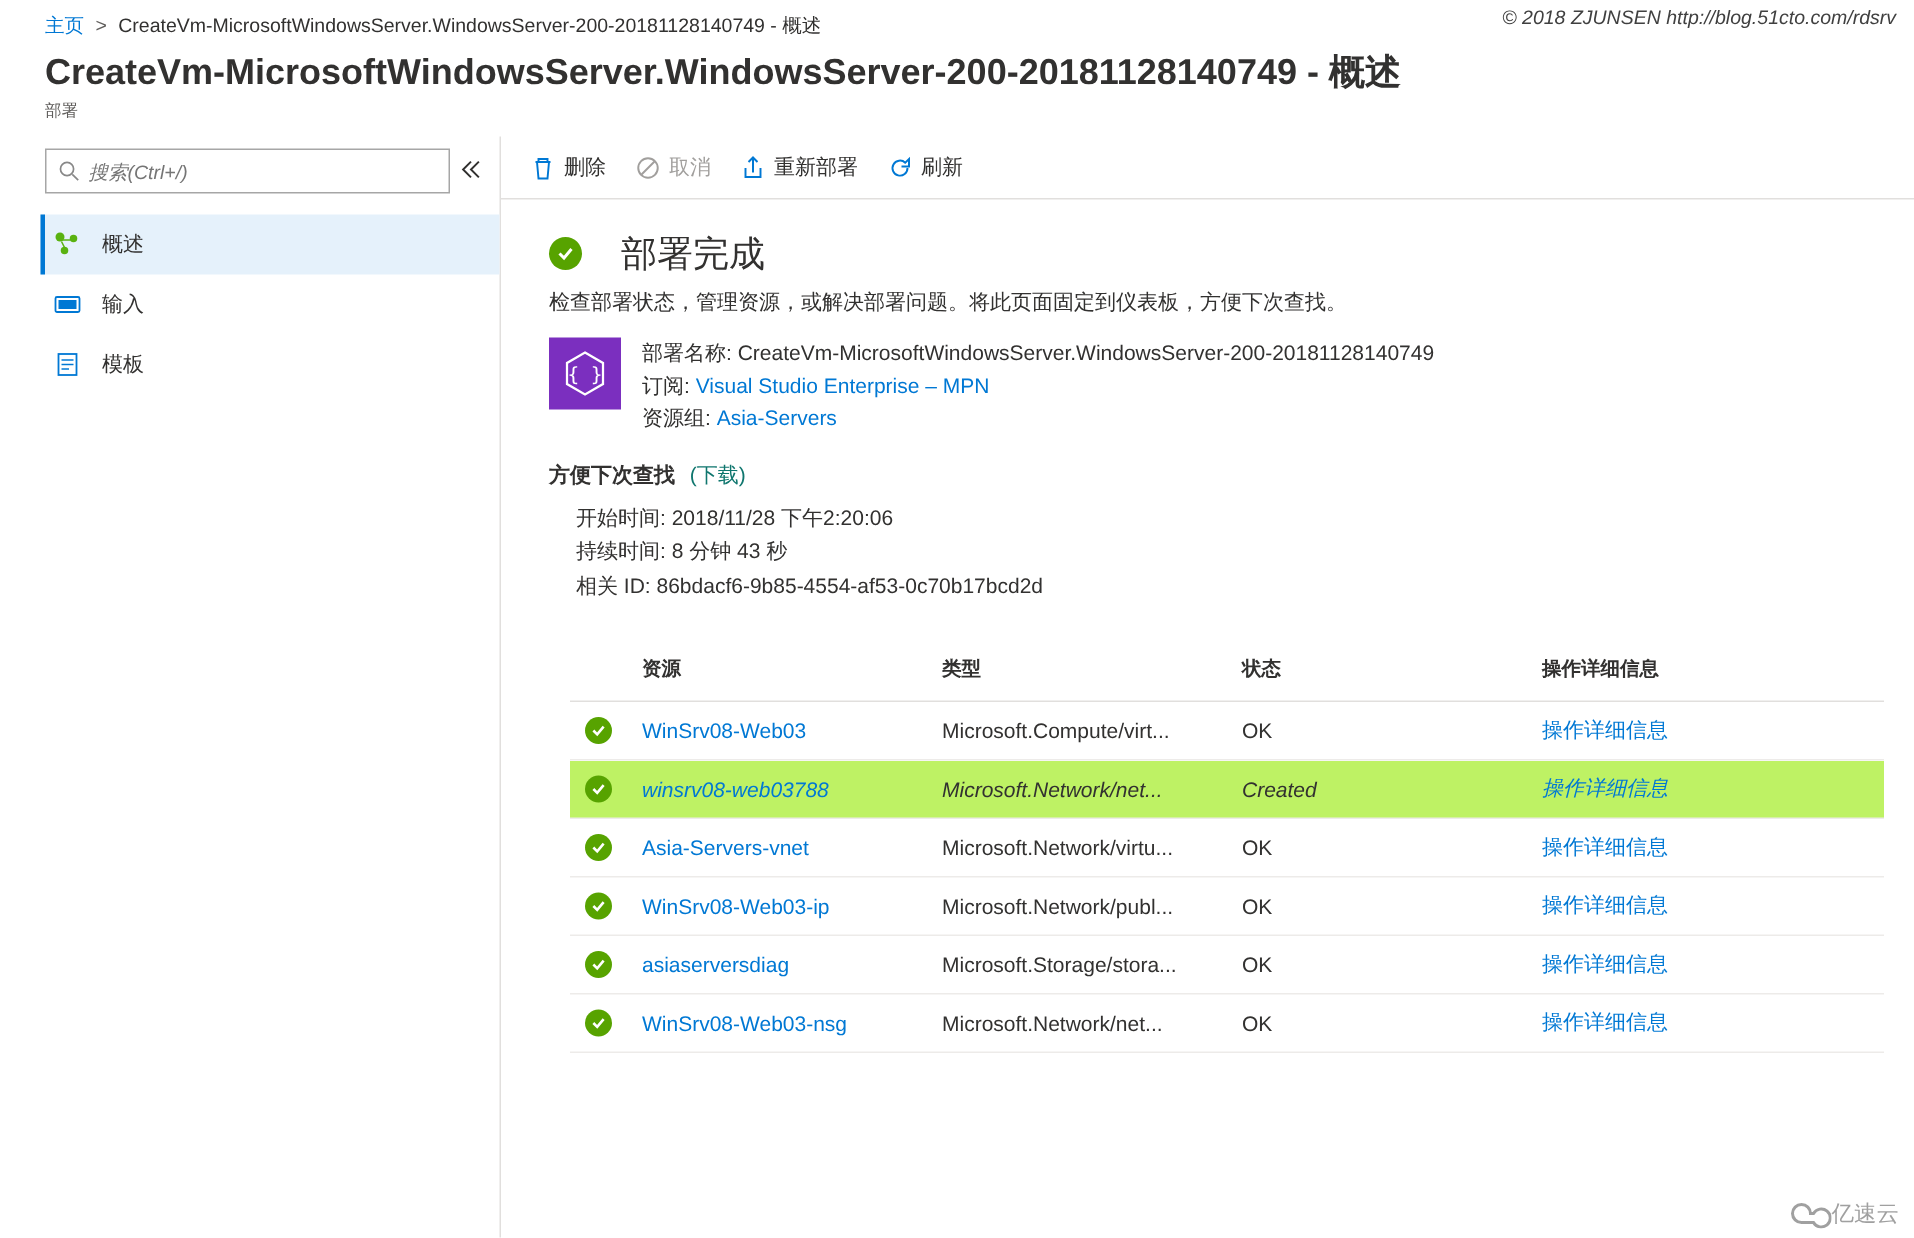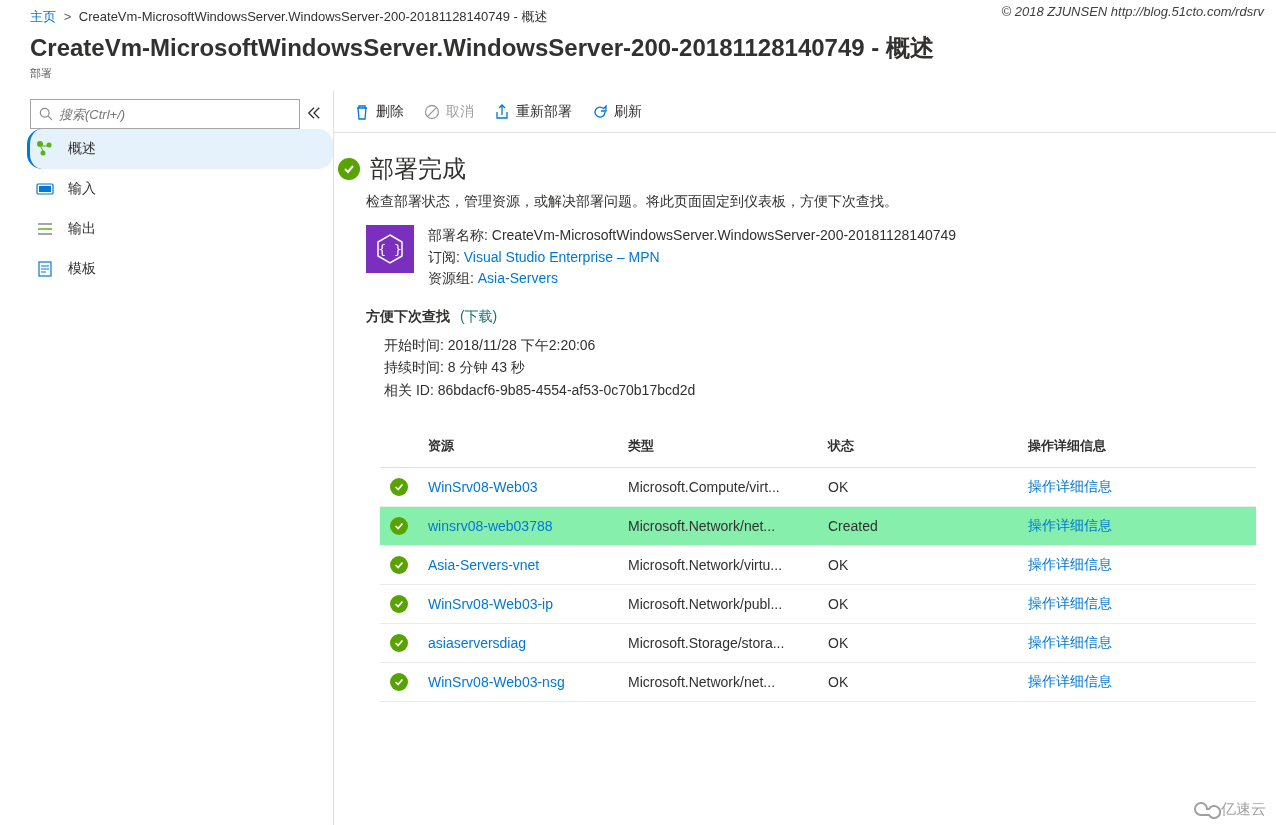--- a/index.html
+++ b/index.html
@@ -59,20 +59,21 @@
     .sidebar {
       width: 334px;
       border-right: 1px solid #e1dfdd;
       padding: 8px 0 0 30px;
       flex-shrink: 0;
       position: relative;
     }
     .search-row {
       display: flex;
       align-items: center;
+      margin-bottom: 14px;
     }
     .search-box {
       display: flex;
       align-items: center;
       border: 1px solid #a6a6a6;
       height: 30px;
       width: 270px;
       padding: 0 8px;
     }
     .search-box svg { flex-shrink: 0; }
@@ -98,21 +99,20 @@
       height: 40px;
       padding-left: 6px;
       cursor: pointer;
       font-size: 14px;
       color: #323130;
     }
     .nav-item.active {
       background: #e5f1fb;
       border-left: 3px solid #0078d4;
       margin-left: -3px;
-      border-radius: 15px;
     }
     .nav-icon {
       width: 18px;
       height: 18px;
       margin-right: 14px;
       display: inline-flex;
       align-items: center;
       justify-content: center;
     }
     .main {
@@ -132,22 +132,22 @@
       display: flex;
       align-items: center;
       gap: 6px;
       font-size: 14px;
       cursor: pointer;
     }
     .tb-btn.disabled { color: #a19f9d; cursor: default; }
     .status-header {
       display: flex;
       align-items: center;
-      padding: 20px 20px 8px 4px;
-      gap: 10px;
+      padding: 20px 20px 8px 32px;
+      gap: 26px;
     }
     .status-header h2 {
       font-size: 24px;
       font-weight: 400;
     }
     .status-desc {
       padding: 0 20px 14px 32px;
       font-size: 14px;
     }
     .deploy-block {
@@ -186,21 +186,21 @@
       border-bottom: 1px solid #e1dfdd;
       font-size: 13px;
     }
     td {
       padding: 10px 10px;
       border-bottom: 1px solid #edebe9;
       white-space: nowrap;
       overflow: hidden;
       text-overflow: ellipsis;
     }
-    tr.row-hover { background: #86efac; }
+    tr.row-hover { background: #bef264; font-style: italic; }
     .col-status-icon { width: 30px; }
     .col-resource { width: 200px; }
     .col-type { width: 200px; max-width:200px; }
     .col-state { width: 200px; }
     .link { color: #0078d4; cursor: pointer; }
     .ok-icon {
       display: inline-flex;
       width: 18px; height: 18px;
       border-radius: 50%;
       background: #57a300;
@@ -261,30 +261,20 @@
       <span>概述</span>
     </div>
     <div class="nav-item">
       <span class="nav-icon">
         <svg width="18" height="18" viewBox="0 0 18 18">
             <rect x="1" y="4" width="16" height="10" rx="1" fill="none" stroke="#0078d4" stroke-width="1.2"></rect>
             <rect x="3" y="6" width="12" height="6" fill="#0078d4"></rect>
           </svg>
       </span>
       <span>输入</span>
-    </div>
-    <div class="nav-item">
-      <span class="nav-icon">
-        <svg width="18" height="18" viewBox="0 0 18 18">
-            <line x1="2" y1="4" x2="16" y2="4" stroke="#888" stroke-width="1.5"></line>
-            <line x1="2" y1="9" x2="16" y2="9" stroke="#59b210" stroke-width="1.5"></line>
-            <line x1="2" y1="14" x2="16" y2="14" stroke="#888" stroke-width="1.5"></line>
-          </svg>
-      </span>
-      <span>输出</span>
     </div>
     <div class="nav-item">
       <span class="nav-icon">
         <svg width="18" height="18" viewBox="0 0 18 18">
             <rect x="3" y="2" width="12" height="14" fill="none" stroke="#0078d4" stroke-width="1.2"></rect>
             <line x1="5" y1="6" x2="13" y2="6" stroke="#0078d4"></line>
             <line x1="5" y1="9" x2="13" y2="9" stroke="#0078d4"></line>
             <line x1="5" y1="12" x2="10" y2="12" stroke="#0078d4"></line>
           </svg>
       </span>

